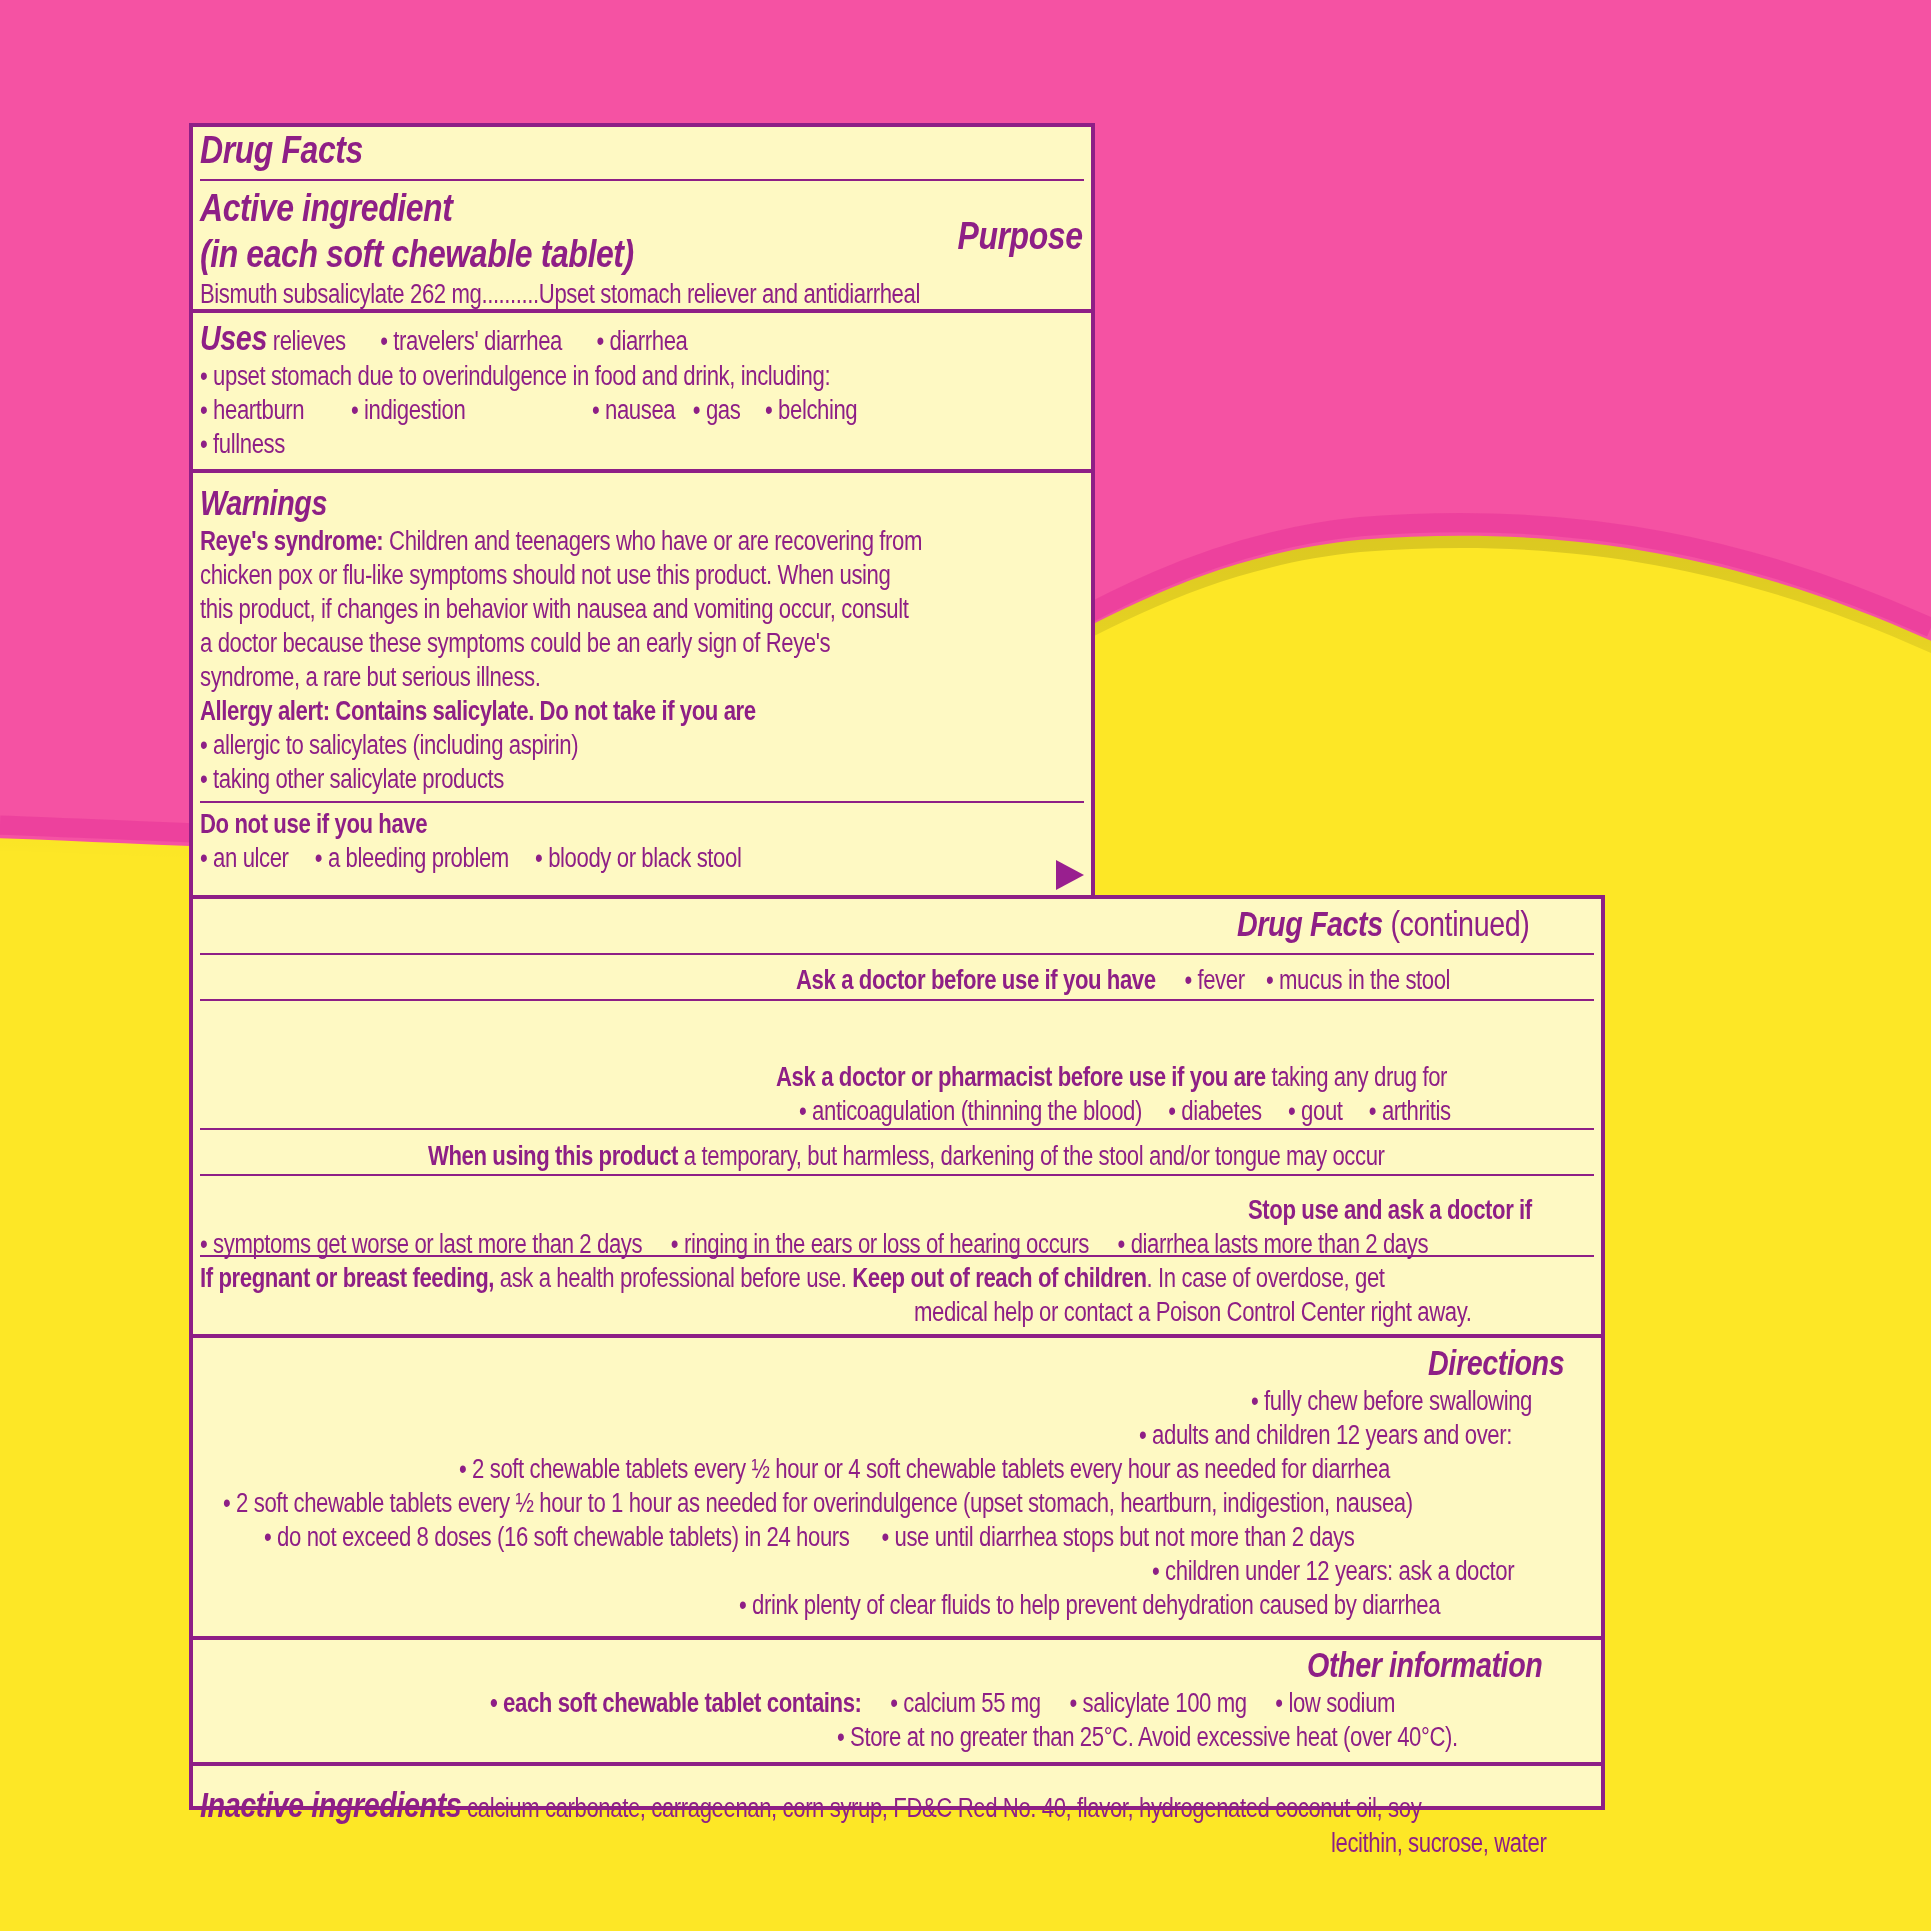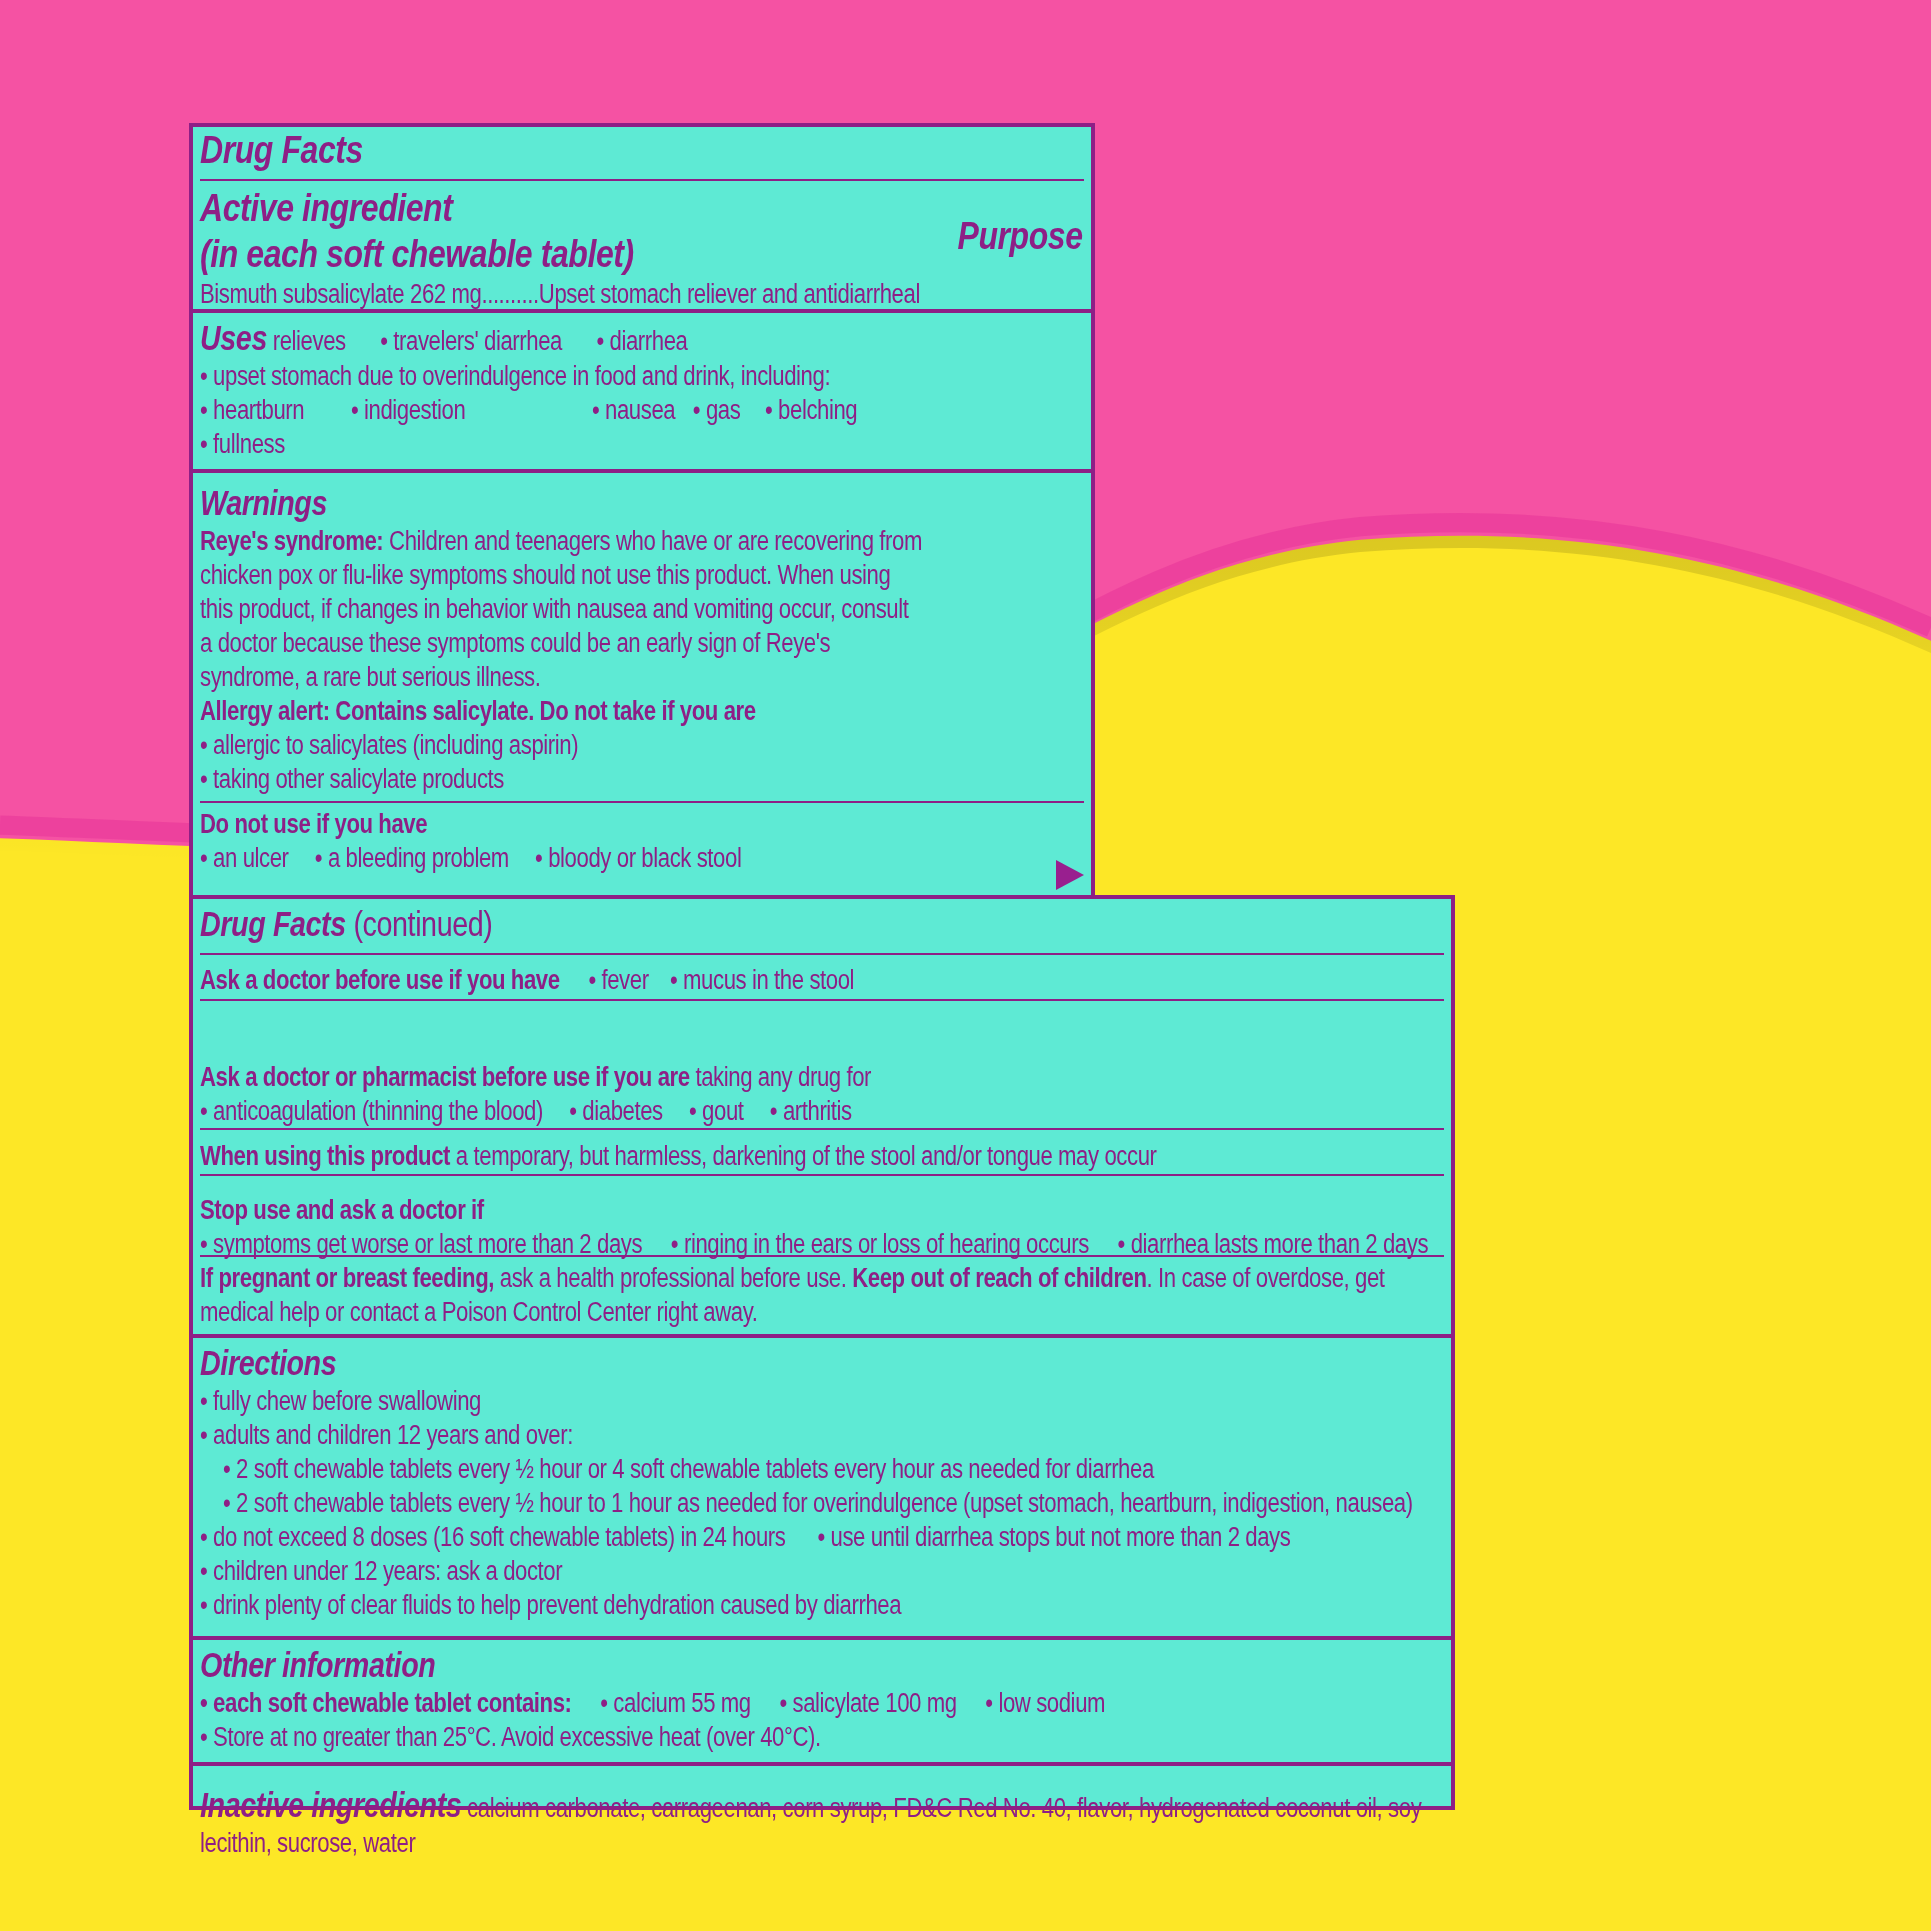--- a/index.html
+++ b/index.html
@@ -4,26 +4,26 @@
 <style>
   html, body { margin: 0; padding: 0; }
   body {
     width: 1931px; height: 1931px; position: relative; overflow: hidden;
     font-family: "Liberation Sans", "DejaVu Sans", sans-serif;
     background: #fde726;
   }
   .bg-svg { position: absolute; left: 0; top: 0; width: 1931px; height: 1931px; }
 
   .panel {
-    position: absolute; background: #5eead4;
+    position: absolute; background: #fef9c3;
     border: 4.4px solid #8e1f86; box-sizing: border-box;
     color: #8e1f86;
   }
   #panel-top { left: 189px; top: 123px; width: 906px; height: 776px; padding: 0 7px; }
-  #panel-bottom { left: 189px; top: 895px; width: 1266px; height: 915px; padding: 0 7px; }
+  #panel-bottom { left: 189px; top: 895px; width: 1416px; height: 915px; padding: 0 7px; text-align: right; }
 
   .t { font-size: 27px; line-height: 34px; letter-spacing: -0.5px; white-space: nowrap;
        transform-origin: 0 50%; }
   .cond { display: inline-block; transform: scaleX(0.82); transform-origin: 0 50%; }
   .b { font-weight: bold; }
   .h { font-weight: bold; font-style: italic; }
   .h-big { font-size: 39px; line-height: 46px; }
   .h-mid { font-size: 35px; line-height: 42px; }
   .sec { border-bottom: 4.4px solid #8e1f86; margin: 0 -7px; padding: 0 7px; box-sizing: border-box; }
   .sec.last { border-bottom: none; }

